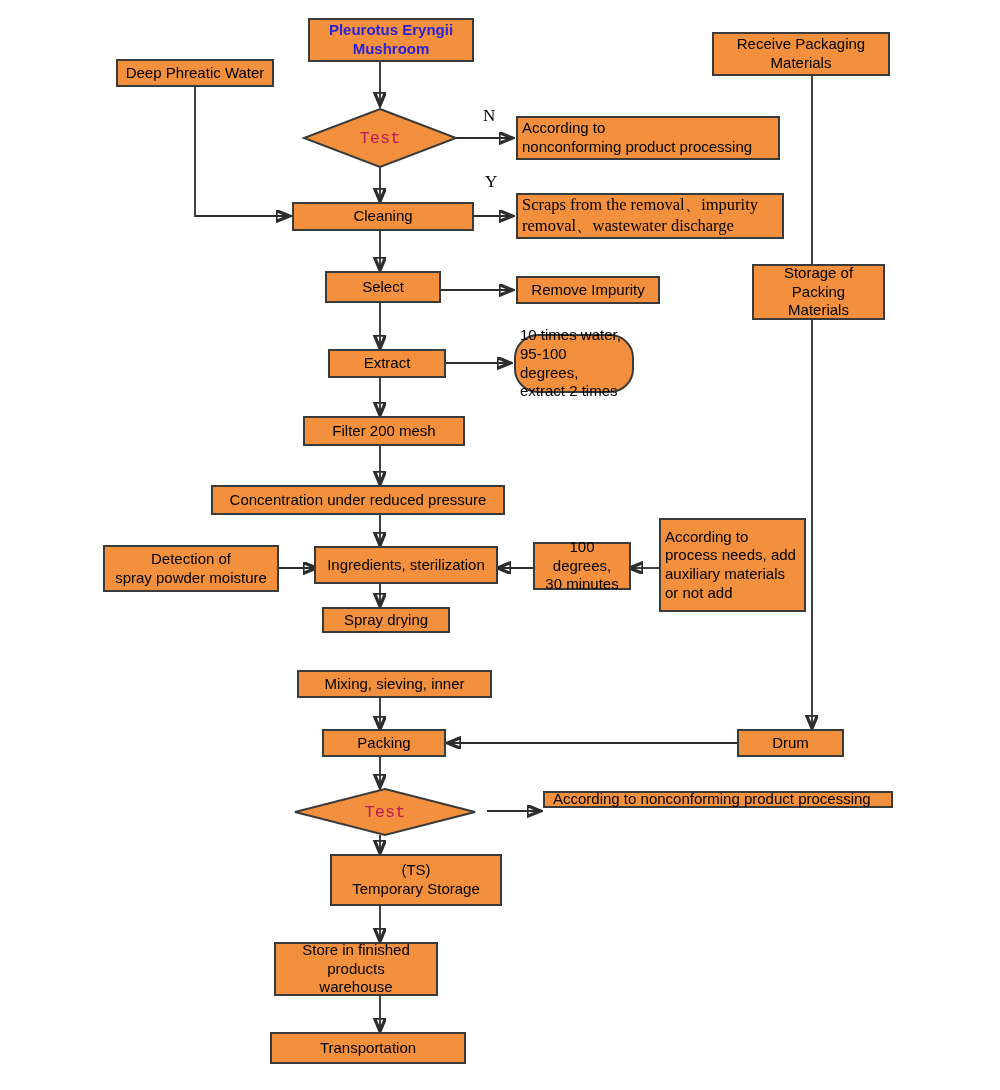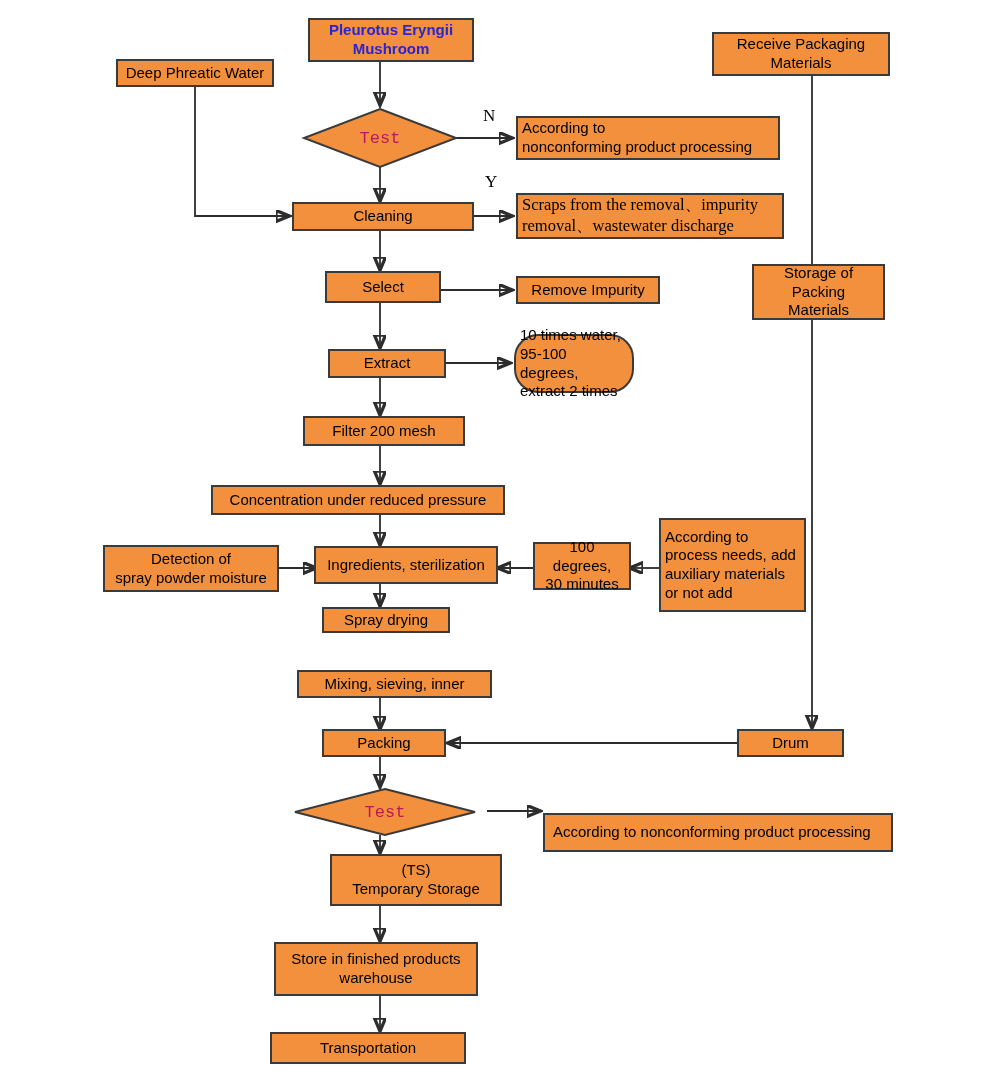--- a/index.html
+++ b/index.html
@@ -202,21 +202,21 @@
 
   <div class="node" style="left:752px; top:264px; width:133px; height:56px;">Storage of Packing<br>Materials</div>
 
   <div class="diamond" style="left:294px; top:788px; width:182px; height:48px;">
     <svg width="182" height="48" viewBox="0 0 182 48">
       <polygon points="91,1 181,24 91,47 1,24" fill="#F2903E" stroke="#3a3a3a" stroke-width="2"></polygon>
     </svg>
     <div class="dlabel">Test</div>
   </div>
 
-  <div class="node left-align" style="left:543px; top:813px; width:350px; height:39px;padding-left:8px;">According to nonconforming product processing</div>
+  <div class="node left-align" style="left:543px; top:791px; width:350px; height:17px;padding-left:8px;">According to nonconforming product processing</div>
 
   <div class="node" style="left:300px; top:854px; width:172px; height:52px;margin-left:30px;">(TS)<br>Temporary Storage</div>
 
-  <div class="node" style="left:274px; top:942px; width:204px; height:54px;">Store in finished products<br>warehouse</div>
+  <div class="node" style="left:274px; top:942px; width:164px; height:54px;">Store in finished products<br>warehouse</div>
 
   <div class="node" style="left:270px; top:1032px; width:196px; height:32px;">Transportation</div>
 
 </div>
 
 </body></html>

